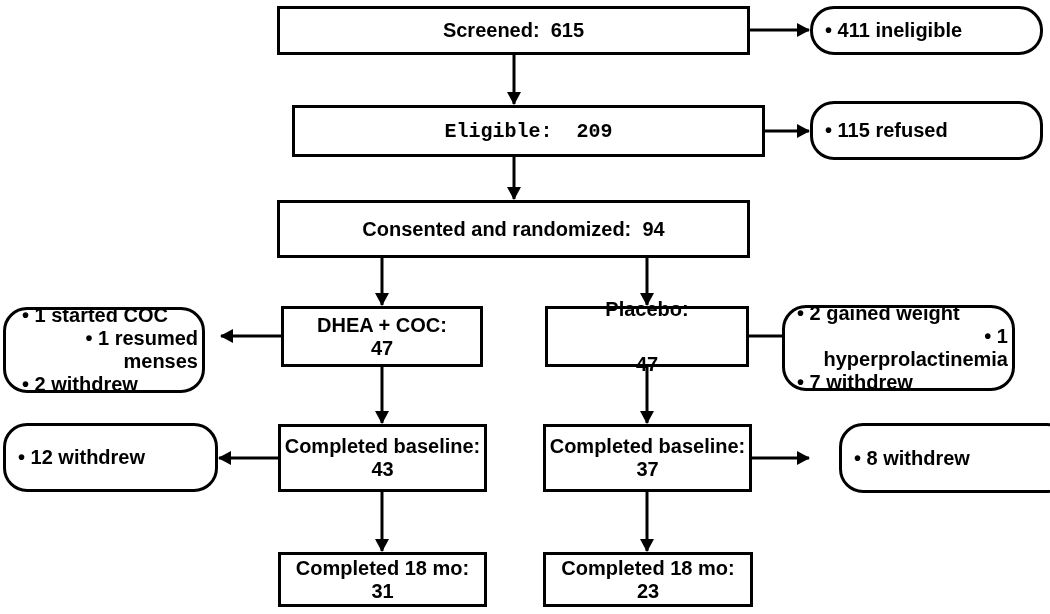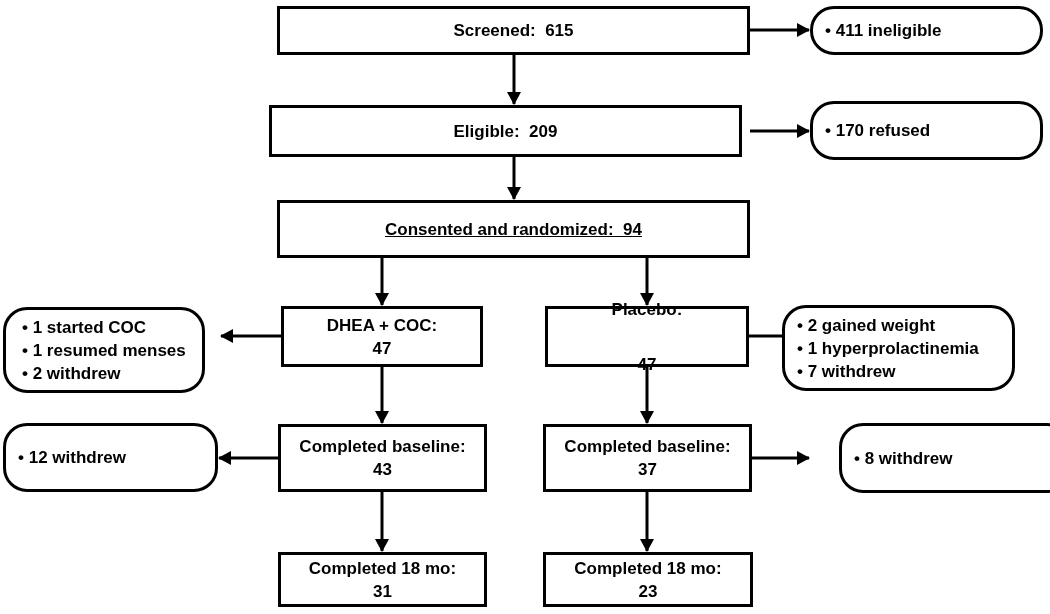--- a/index.html
+++ b/index.html
@@ -18,30 +18,30 @@
     overflow: hidden;
   }
   .box {
     position: absolute;
     box-sizing: border-box;
     background: #ffffff;
     border: 3px solid #000000;
     display: flex;
     flex-direction: column;
     justify-content: center;
-    font-size: 17px;
+    font-size: 20px;
     line-height: 23px;
   }
   .box.main {
     align-items: center;
     text-align: center;
   }
   .box.side {
     align-items: flex-start;
-    text-align: center;
+    text-align: right;
     padding-left: 12px;
     padding-right: 4px;
     border-radius: 24px;
   }
   .line {
     white-space: pre-wrap;
   }
   #arrows {
     position: absolute;
     left: 0;
@@ -81,28 +81,28 @@
     <line x1="752" y1="458" x2="809" y2="458" marker-end="url(#ah)"></line>
   </svg>
 
   <div class="box main" style="left:277px; top:6px; width:473px; height:49px;">
     <div class="line">Screened:  615</div>
   </div>
   <div class="box side" style="left:810px; top:6px; width:233px; height:49px;">
     <div class="line">• 411 ineligible</div>
   </div>
 
-  <div class="box main" style="left:269px; top:105px; width:473px; height:52px;">
+  <div class="box main" style="left:292px; top:105px; width:473px; height:52px;font-family:Liberation Mono, monospace;">
     <div class="line">Eligible:  209</div>
   </div>
   <div class="box side" style="left:810px; top:101px; width:233px; height:59px;">
-    <div class="line">• 170 refused</div>
+    <div class="line">• 115 refused</div>
   </div>
 
-  <div class="box main" style="left:277px; top:200px; width:473px; height:58px;text-decoration:underline;">
+  <div class="box main" style="left:277px; top:200px; width:473px; height:58px;">
     <div class="line">Consented and randomized:  94</div>
   </div>
 
   <div class="box side" style="left:3px; top:307px; width:202px; height:86px;padding-left:16px;">
     <div class="line">• 1 started COC</div>
     <div class="line">• 1 resumed menses</div>
     <div class="line">• 2 withdrew</div>
   </div>
 
   <div class="box main" style="left:281px; top:306px; width:202px; height:61px;">

